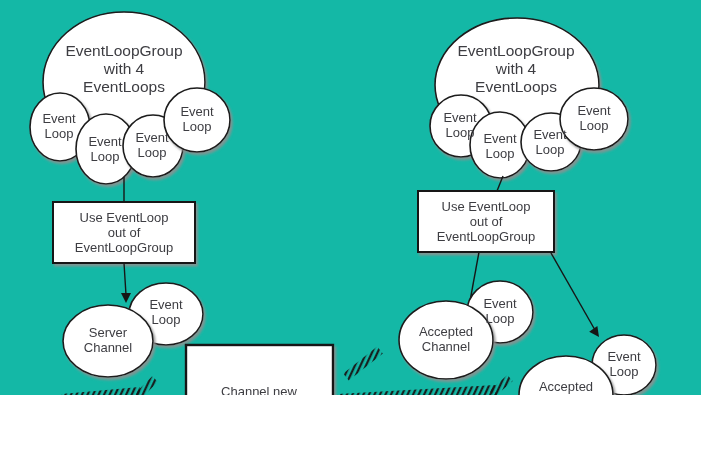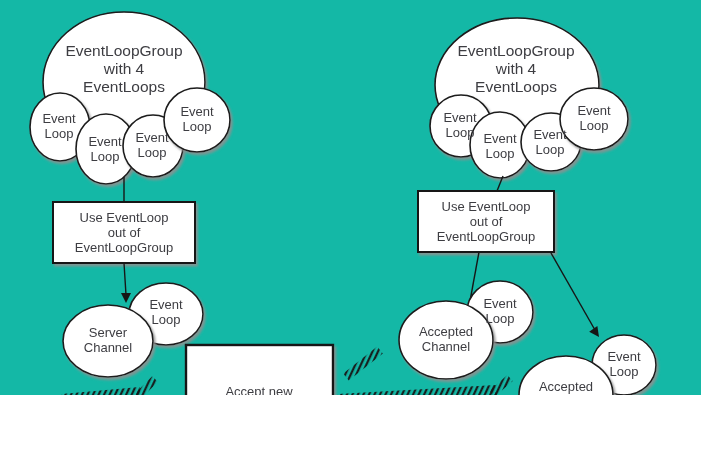--- a/index.html
+++ b/index.html
@@ -126,21 +126,21 @@
   <div class="lbl" style="left:166px;top:312px;">
     <div>Event</div>
     <div>Loop</div>
   </div>
   <div class="lbl" style="left:108px;top:340px;">
     <div>Server</div>
     <div>Channel</div>
   </div>
 
   <div class="lbl" style="left:259px;top:392px;">
-    <div>Accept new</div>
+    <div>Channel new</div>
   </div>
 
   <div class="lbl big" style="left:516px;top:69px;">
     <div>EventLoopGroup</div>
     <div>with 4</div>
     <div>EventLoops</div>
   </div>
 
   <div class="lbl" style="left:460px;top:125px;">
     <div>Event</div>

